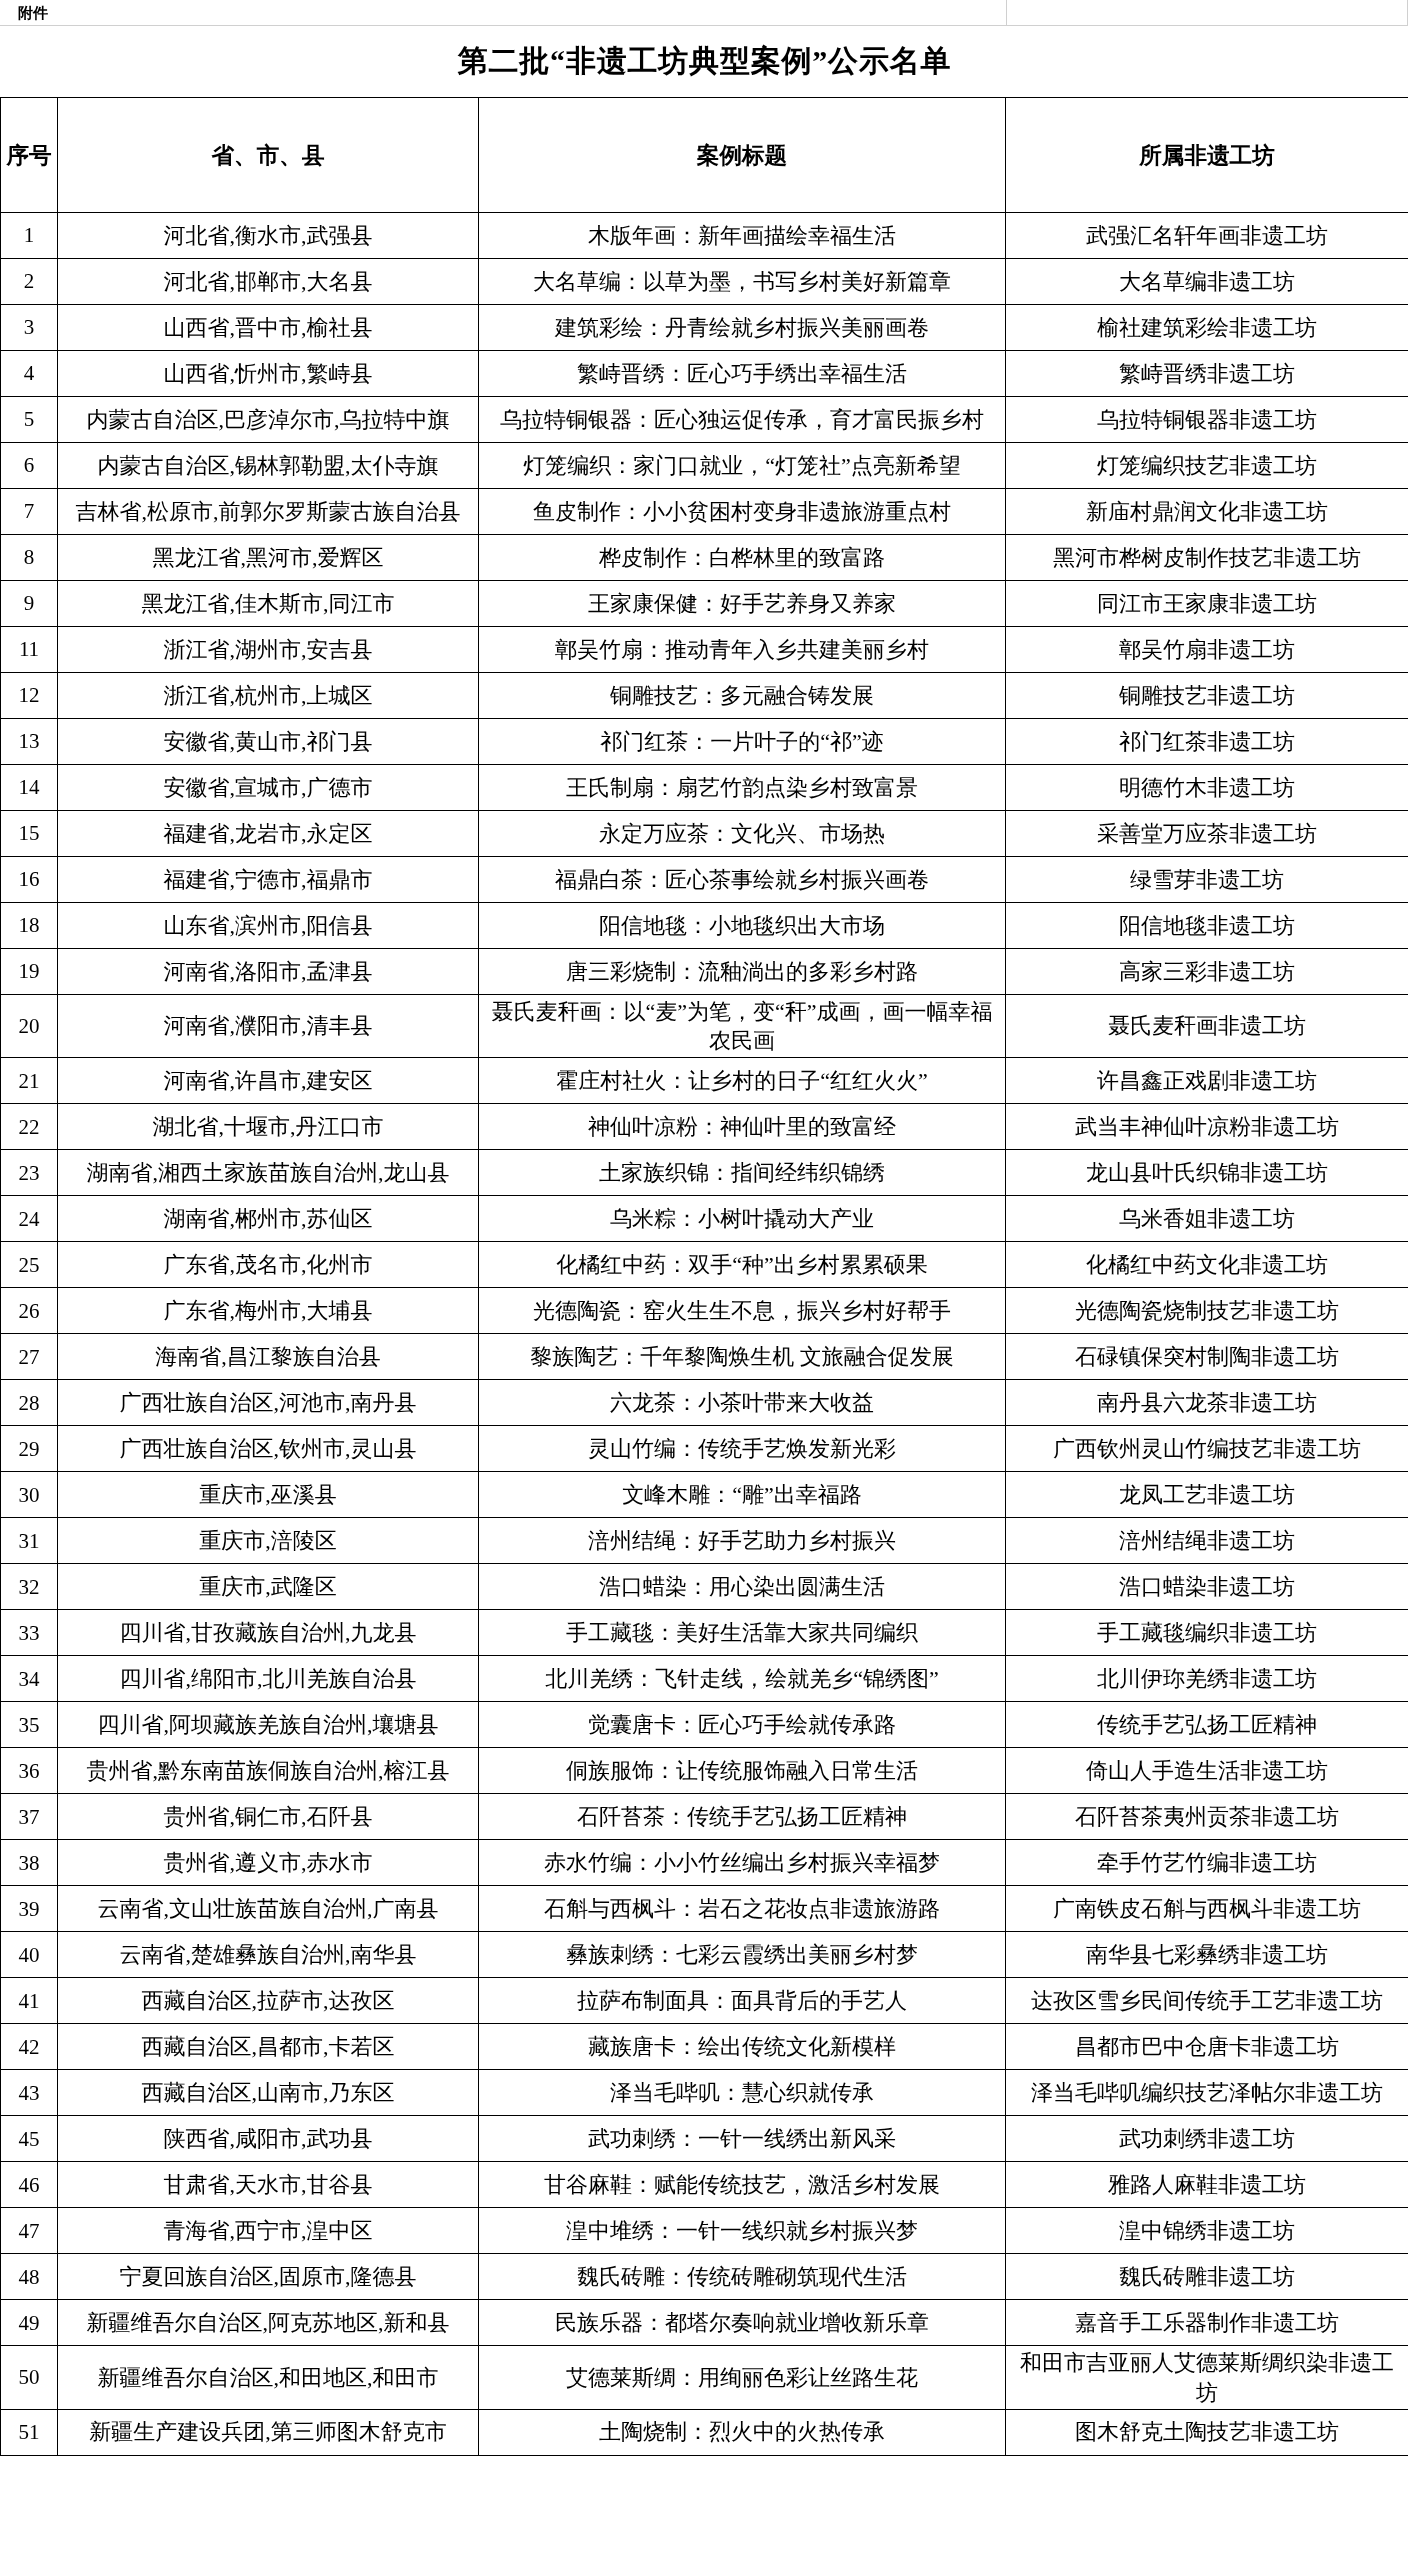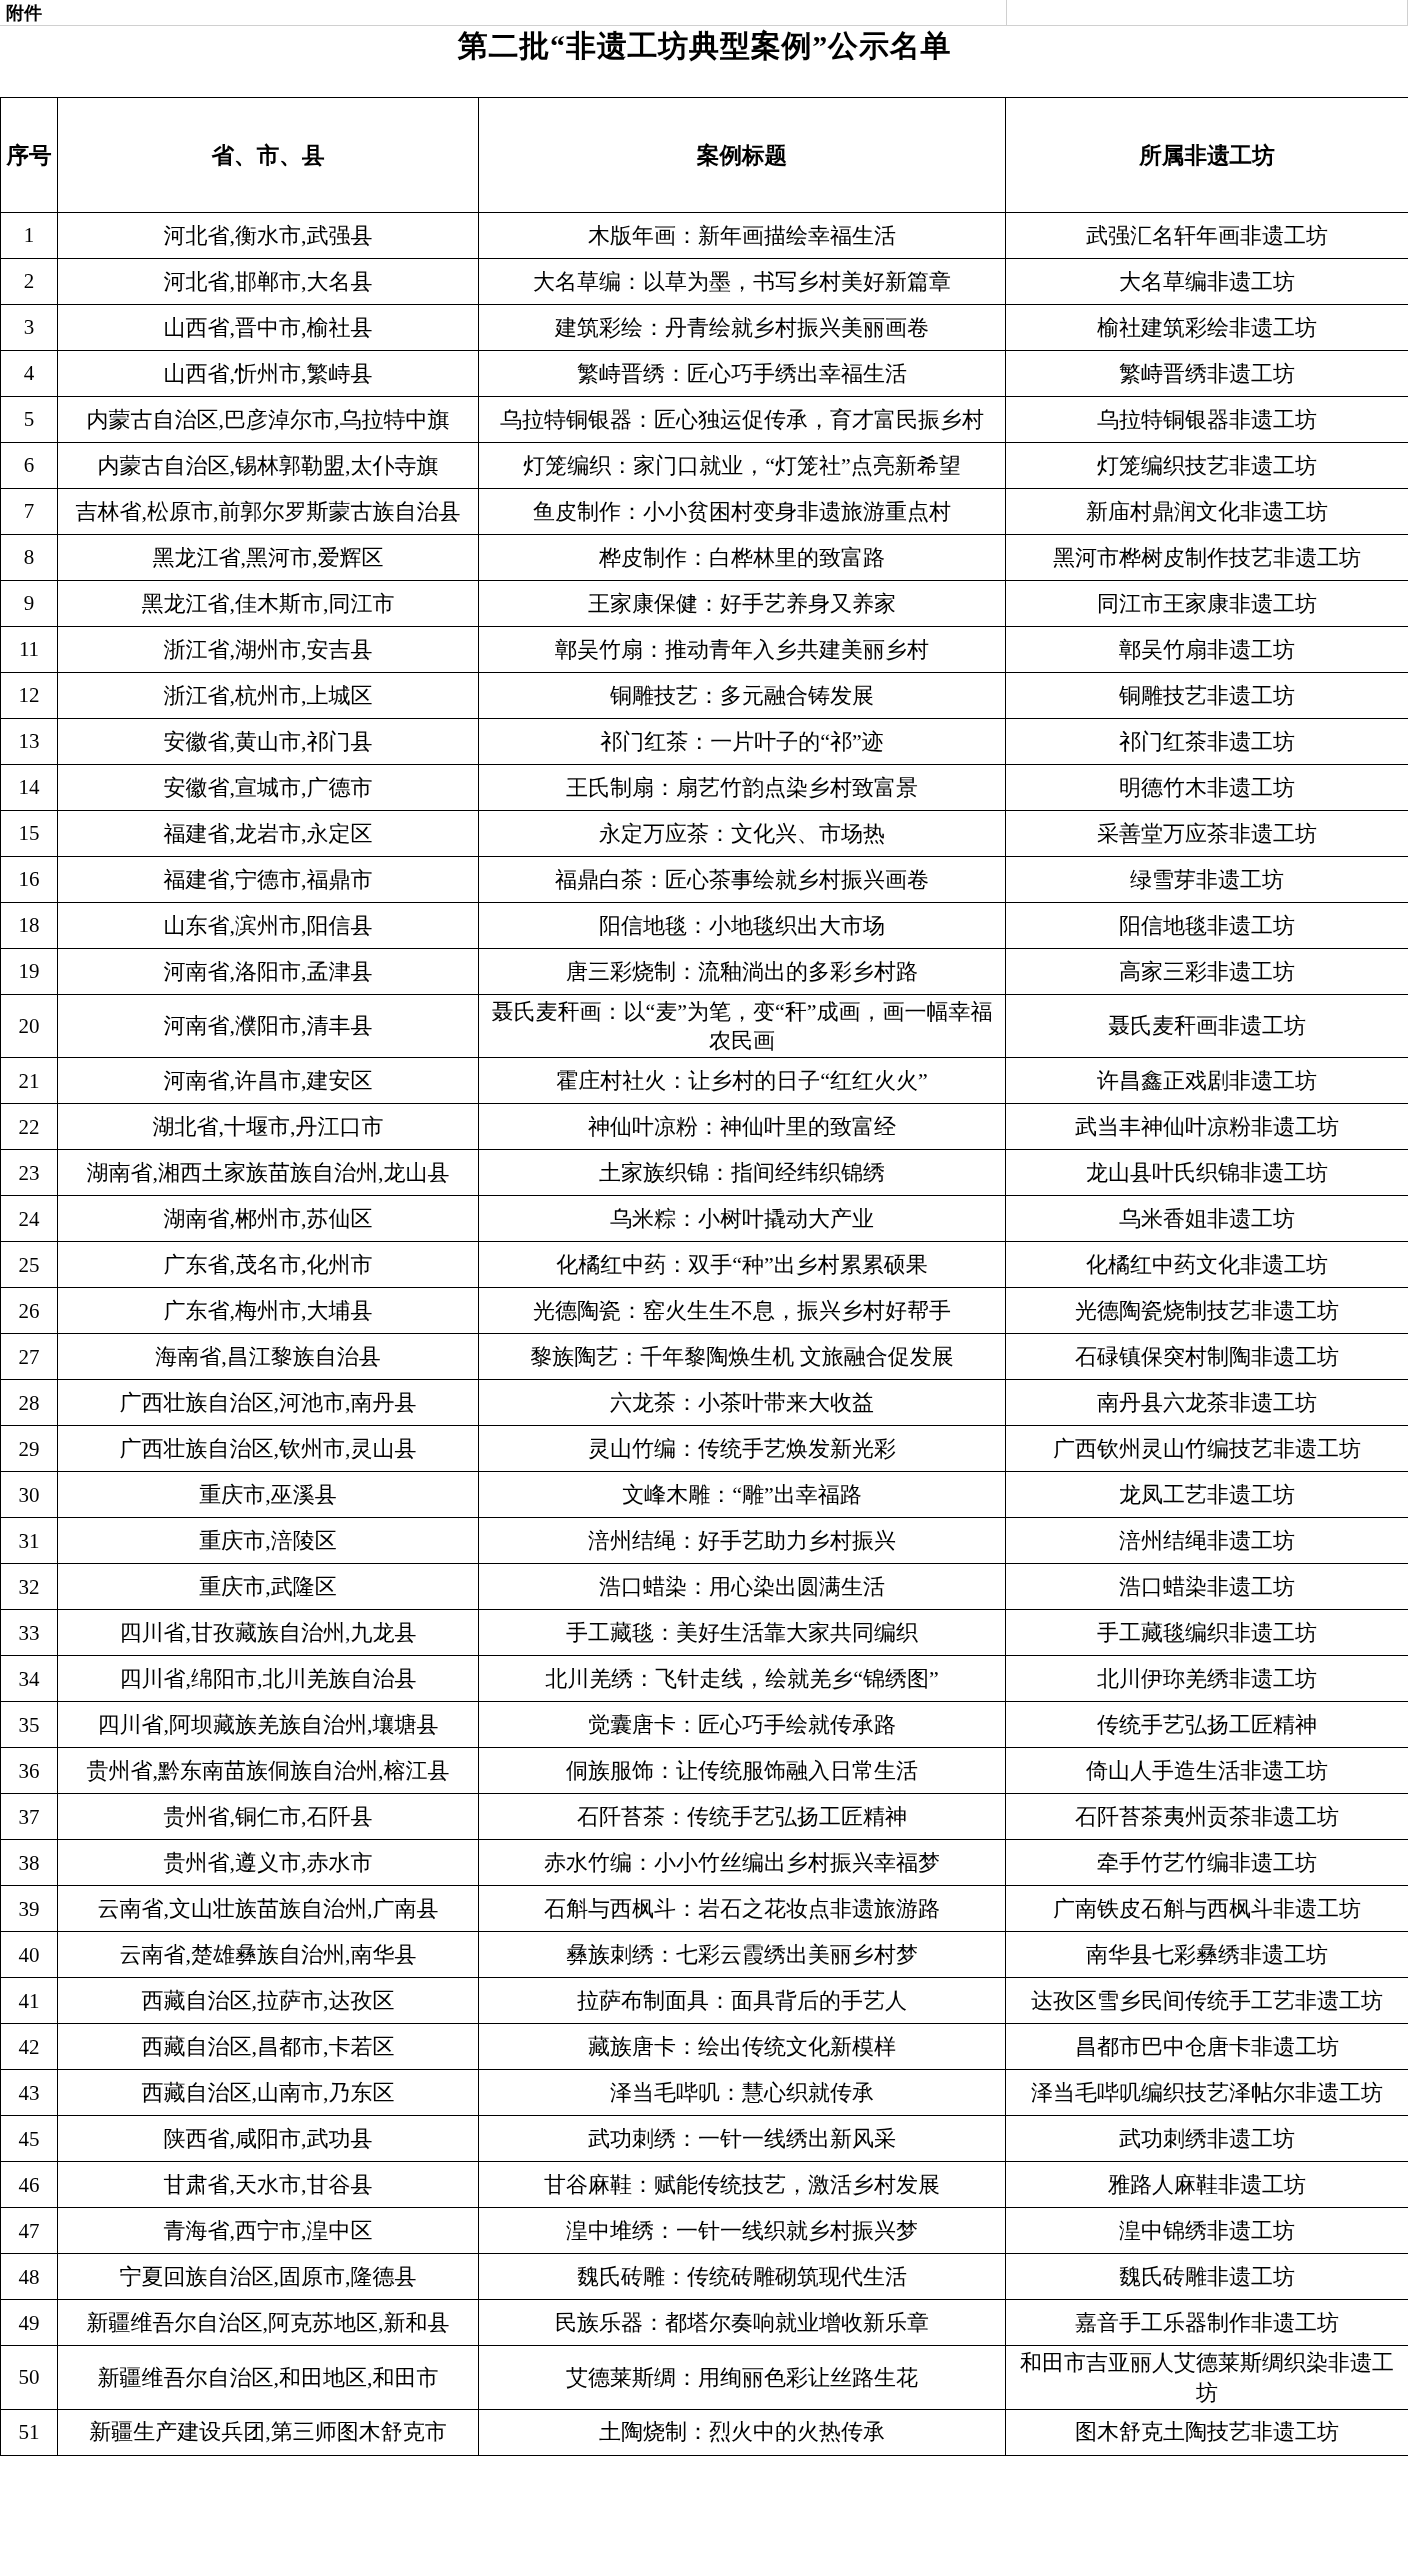--- a/index.html
+++ b/index.html
@@ -13,37 +13,37 @@
     width: 1409px;
     background: #ffffff;
   }
   
   .attachment-row {
     position: relative;
     height: 26px;
     line-height: 26px;
     border-bottom: 0.8px solid #d0d0d0;
     box-sizing: border-box;
-    padding-left: 6px;
-    font-size: 18px;
+    padding-left: 18px;
+    font-size: 15px;
     font-weight: bold;
   }
   .grid-v {
     position: absolute;
     top: 0;
     width: 0.8px;
     height: 25px;
     background: #d0d0d0;
   }
   .grid-v.pos-a { left: 1006px; }
   .grid-v.pos-b { left: 1407px; }
   .title-row {
     height: 71px;
     display: flex;
-    align-items: flex-start;
+    align-items: center;
     justify-content: center;
   }
   .title-row h1 {
     margin: 0;
     font-size: 30px;
     font-weight: bold;
     letter-spacing: 0.8px;
   }
   table.cases {
     width: 1409px;

